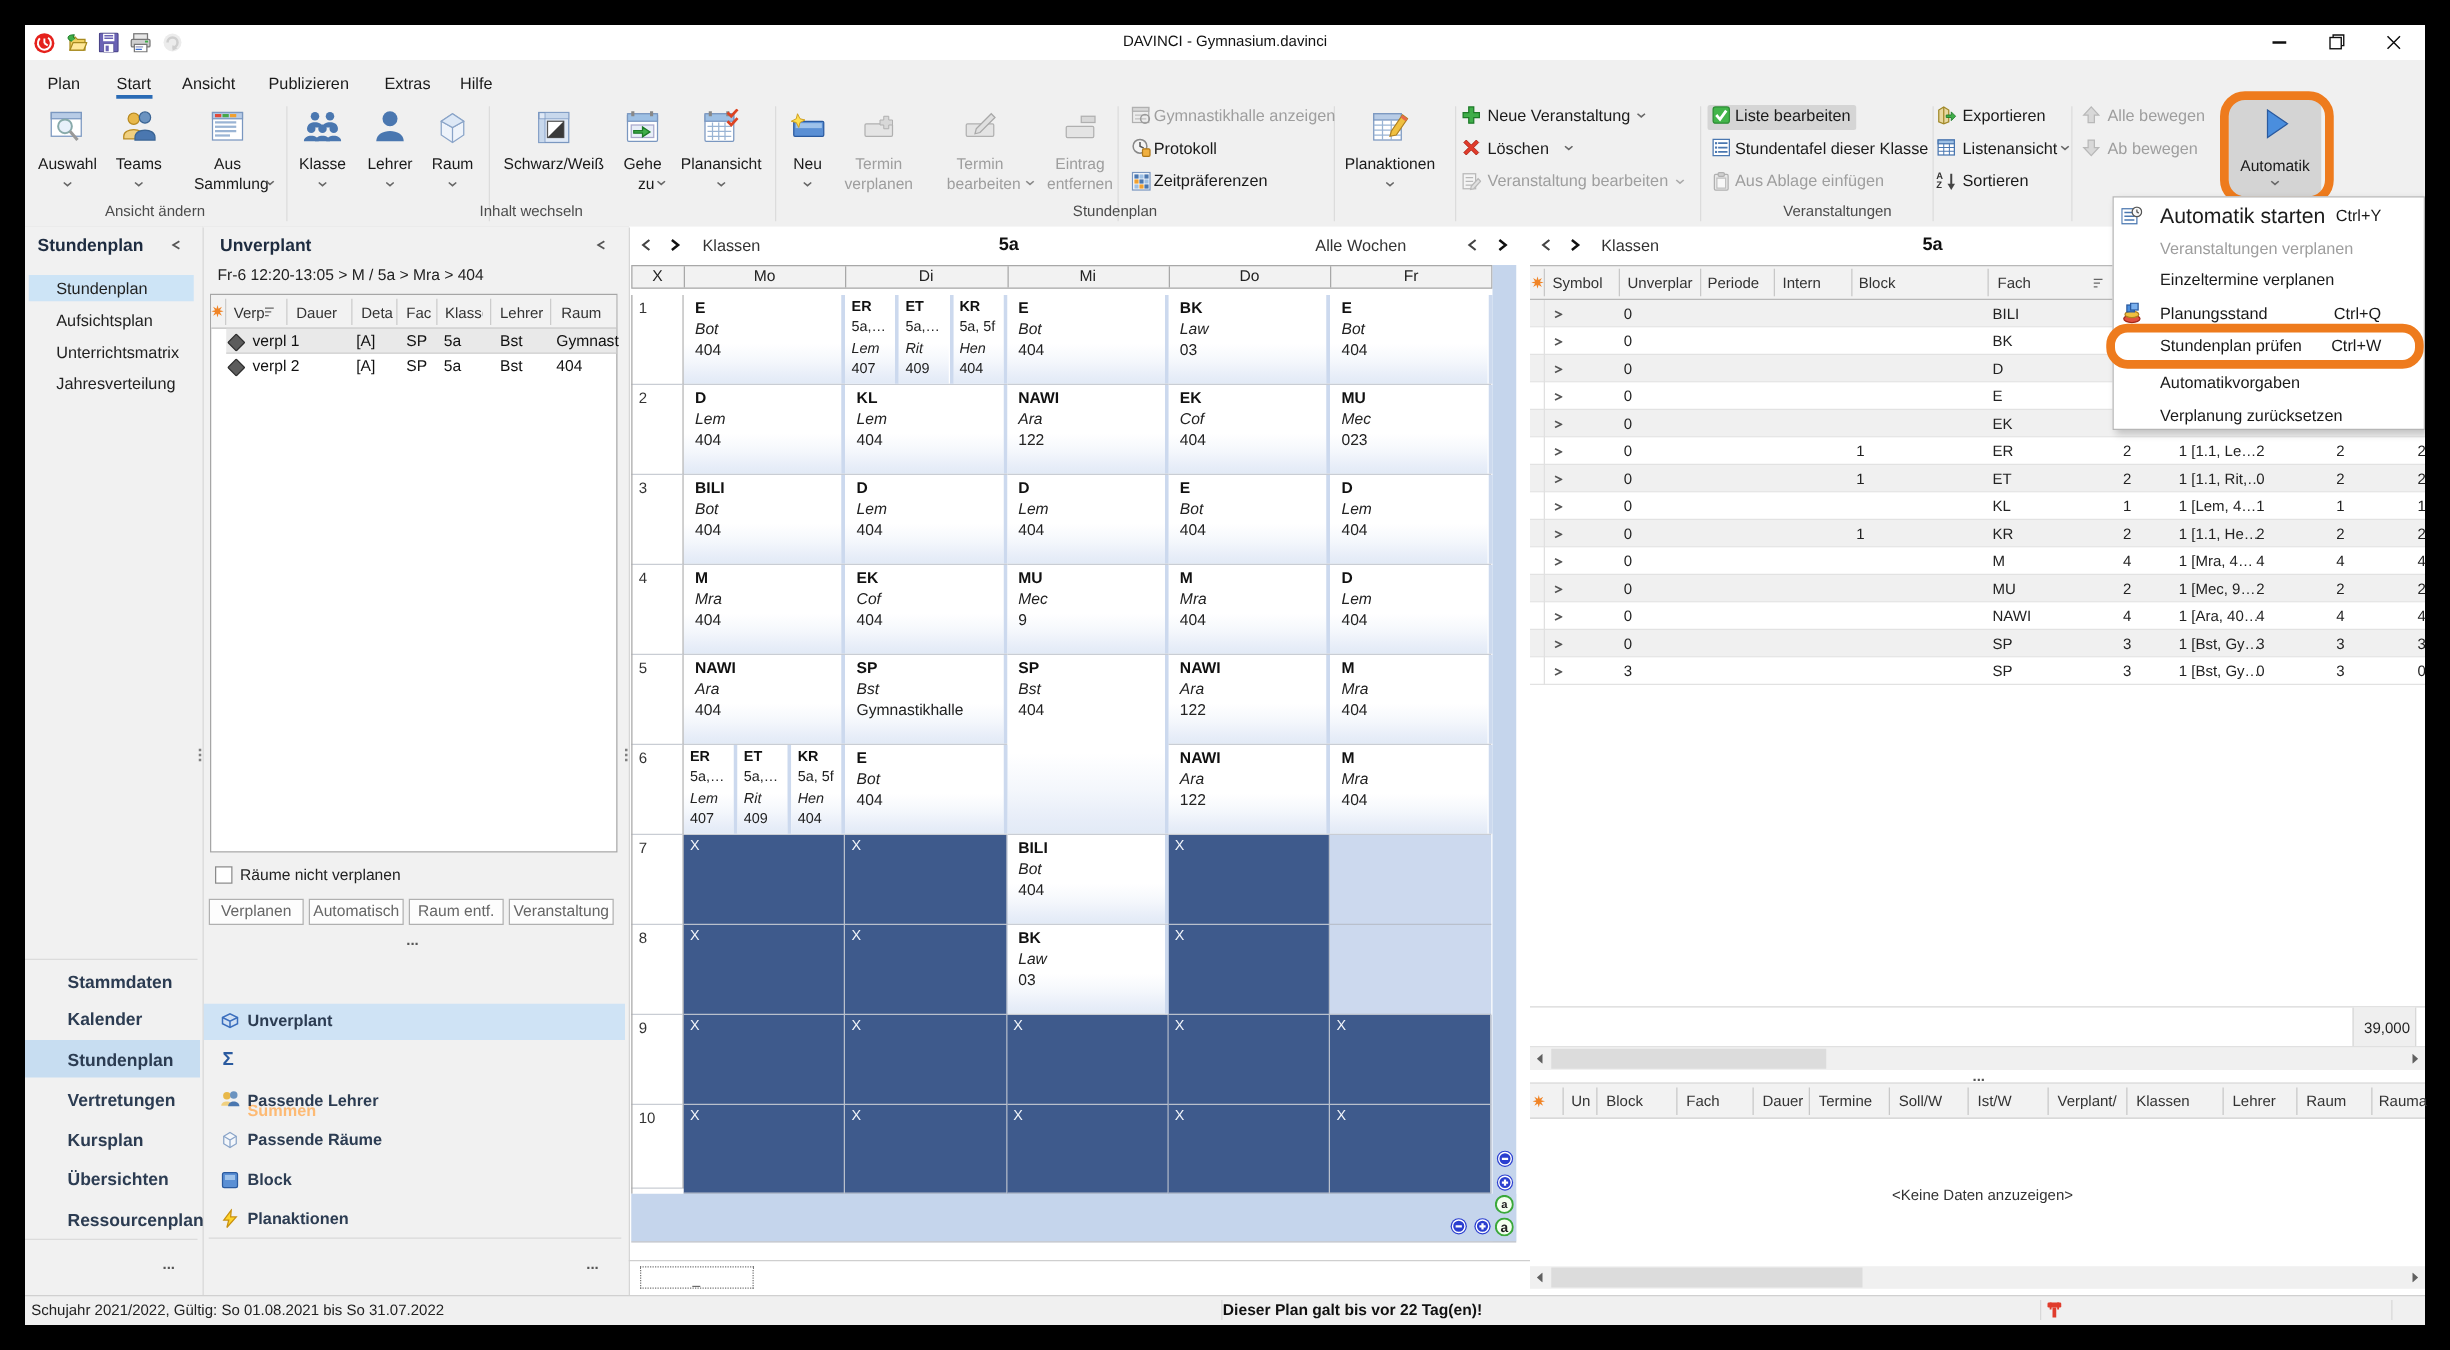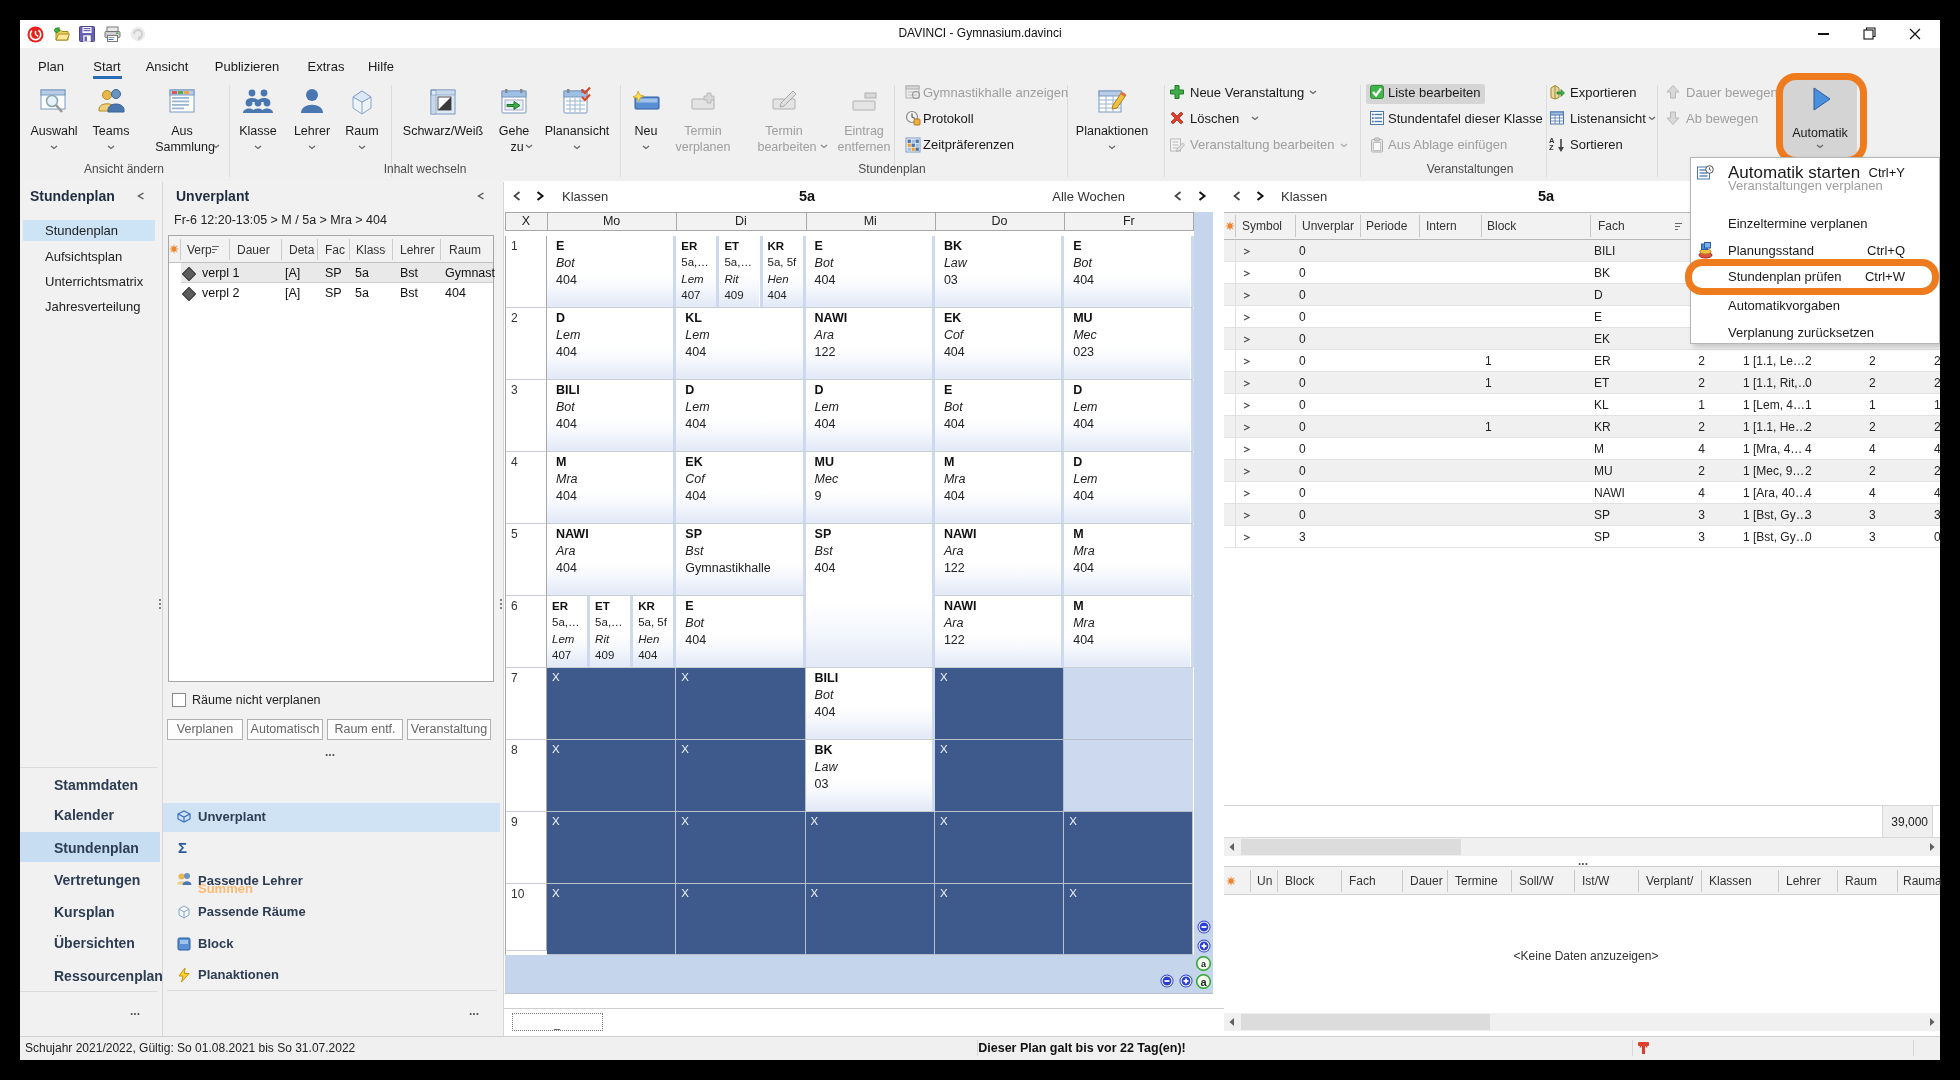--- a/index.html
+++ b/index.html
@@ -337,21 +337,21 @@
   </svg>
 <div class="tx b" style="left:1549px;top:136.5px;font-size:7.5px;color:#333;line-height:7px;">A<br>Z</div>
 <svg class="a" style="left:1557px;top:137.5px" width="8" height="15" viewBox="0 0 8 15">
     <line x1="4" y1="1" x2="4" y2="11" stroke="#444" stroke-width="1.6"></line>
     <path d="M1 9 L4 14 L7 9 Z" fill="#444"></path>
   </svg>
 <div class="tx " style="font-size:13px;color:#1a1a1a;line-height:15px;top:137.0px;left:1570px;">Sortieren</div>
 <svg class="a" style="left:1665px;top:84px" width="16" height="16" viewBox="0 0 16 16">
     <path d="M8 1.5 L14 8 L10.5 8 L10.5 14 L5.5 14 L5.5 8 L2 8 Z" fill="#d8d8d8" stroke="#b8b8b8"></path>
   </svg>
-<div class="tx " style="font-size:13px;color:#9e9e9e;line-height:15px;top:84.5px;left:1686px;">Dauer bewegen</div>
+<div class="tx " style="font-size:13px;color:#9e9e9e;line-height:15px;top:84.5px;left:1686px;">Alle bewegen</div>
 <svg class="a" style="left:1665px;top:110px" width="16" height="16" viewBox="0 0 16 16">
     <path d="M8 14.5 L2 8 L5.5 8 L5.5 2 L10.5 2 L10.5 8 L14 8 Z" fill="#d8d8d8" stroke="#b8b8b8"></path>
   </svg>
 <div class="tx " style="font-size:13px;color:#9e9e9e;line-height:15px;top:110.5px;left:1686px;">Ab bewegen</div>
 <div class="a" style="left:1783px;top:79px;width:74px;height:78px;background:#d4d4d4;border-radius:3px;"></div>
 <svg class="a" style="left:1808px;top:86px" width="26" height="26" viewBox="0 0 26 26">
     <path d="M6 2 L22 13 L6 24 Z" fill="#4a8ede" stroke="#2a5a9f"></path>
   </svg>
 <div class="tx " style="font-size:12.5px;color:#1a1a1a;line-height:14.5px;top:125.8px;left:1620px;width:400px;text-align:center;">Automatik</div>
 <svg class="a" style="left:1816px;top:144.0px" width="8" height="6" viewBox="0 0 8 6">
@@ -1052,21 +1052,21 @@
 <svg class="a" style="left:1697px;top:164.5px" width="17" height="17" viewBox="0 0 17 17">
     <rect x="0.5" y="2" width="12" height="12" fill="#fff" stroke="#4a77b0"></rect>
 <g stroke="#4a77b0" stroke-width="1.3">
       <line x1="2.5" y1="5" x2="10.5" y2="5"></line>
       <line x1="2.5" y1="8" x2="10.5" y2="8"></line>
       <line x1="2.5" y1="11" x2="10.5" y2="11"></line>
     </g>
 <circle cx="12.5" cy="4.5" r="3.8" fill="#f8f8f8" stroke="#555"></circle>
 <path d="M12.5 2.5 L12.5 4.5 L14 5.5" fill="none" stroke="#555" stroke-width="1"></path>
   </svg>
-<div class="tx " style="font-size:13px;color:#9e9e9e;line-height:15px;top:178px;left:1728px;">Veranstaltungen verplanen</div>
+<div class="tx " style="font-size:13px;color:#9e9e9e;line-height:15px;top:191px;left:1728px;">Veranstaltungen verplanen</div>
 <div class="tx " style="font-size:13px;color:#1a1a1a;line-height:15px;top:216.0px;left:1728px;">Einzeltermine verplanen</div>
 <div class="tx " style="font-size:13px;color:#1a1a1a;line-height:15px;top:242.5px;left:1728px;">Planungsstand</div>
 <div class="tx " style="font-size:13px;color:#1a1a1a;line-height:15px;top:242.5px;left:1505px;width:400px;text-align:right;">Ctrl+Q</div>
 <svg class="a" style="left:1697px;top:242px" width="17" height="17" viewBox="0 0 17 17">
     <ellipse cx="8.5" cy="13" rx="6.5" ry="3" fill="#e05040" stroke="#a02818"></ellipse>
 <ellipse cx="8.5" cy="9.5" rx="5.5" ry="2.6" fill="#f0c040" stroke="#b08020"></ellipse>
 <rect x="4.5" y="2" width="6" height="5.5" fill="#4a8ede" stroke="#2a5a9f"></rect>
 <rect x="7.5" y="0.5" width="6" height="5.5" fill="#7ab0ee" stroke="#2a5a9f"></rect>
   </svg>
 <div class="tx " style="font-size:13px;color:#1a1a1a;line-height:15px;top:269.0px;left:1728px;">Stundenplan prüfen</div>

